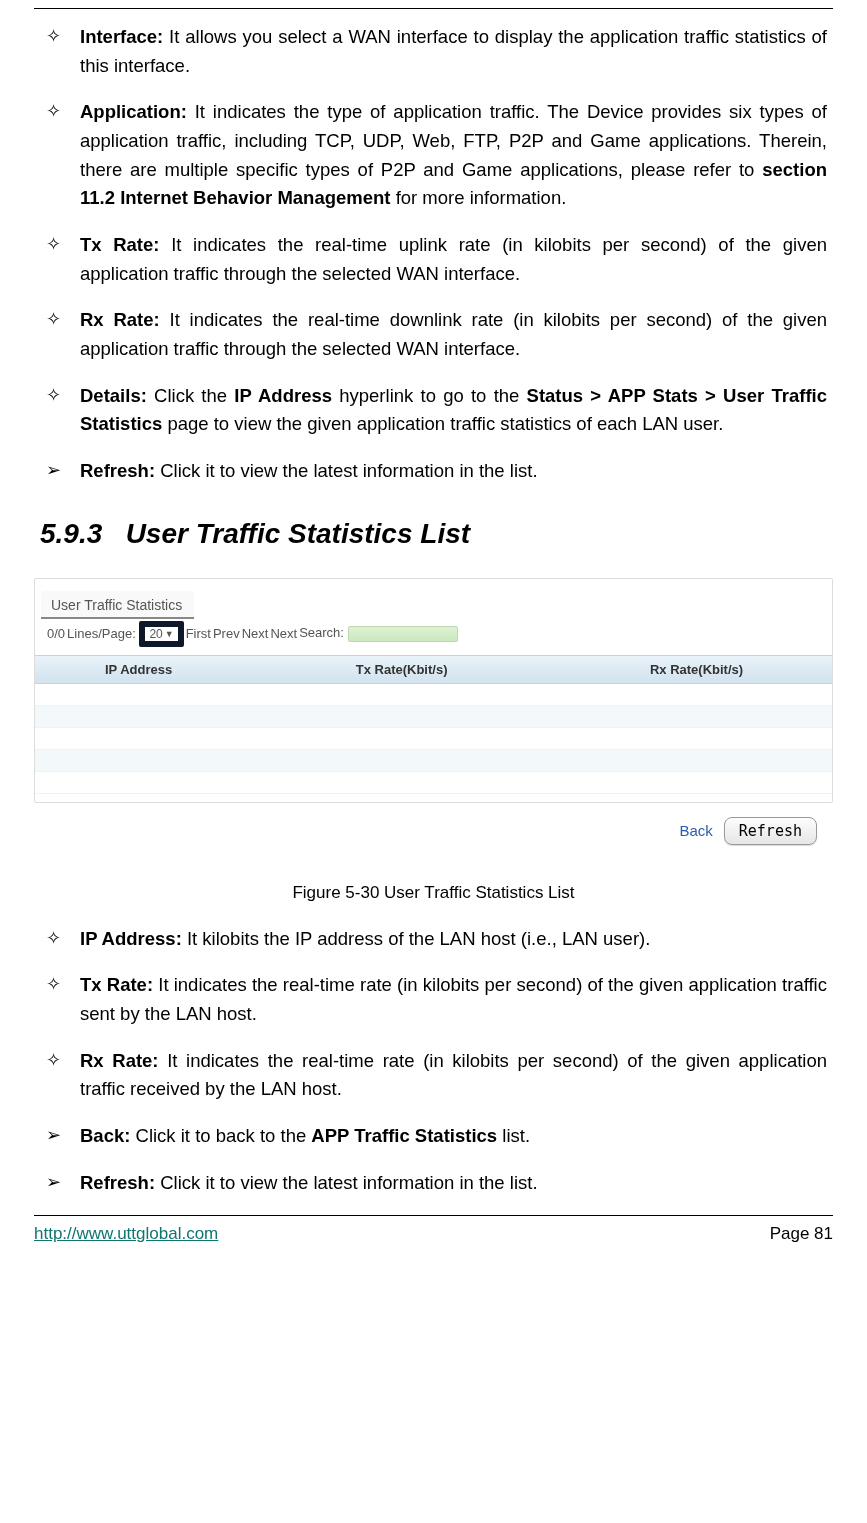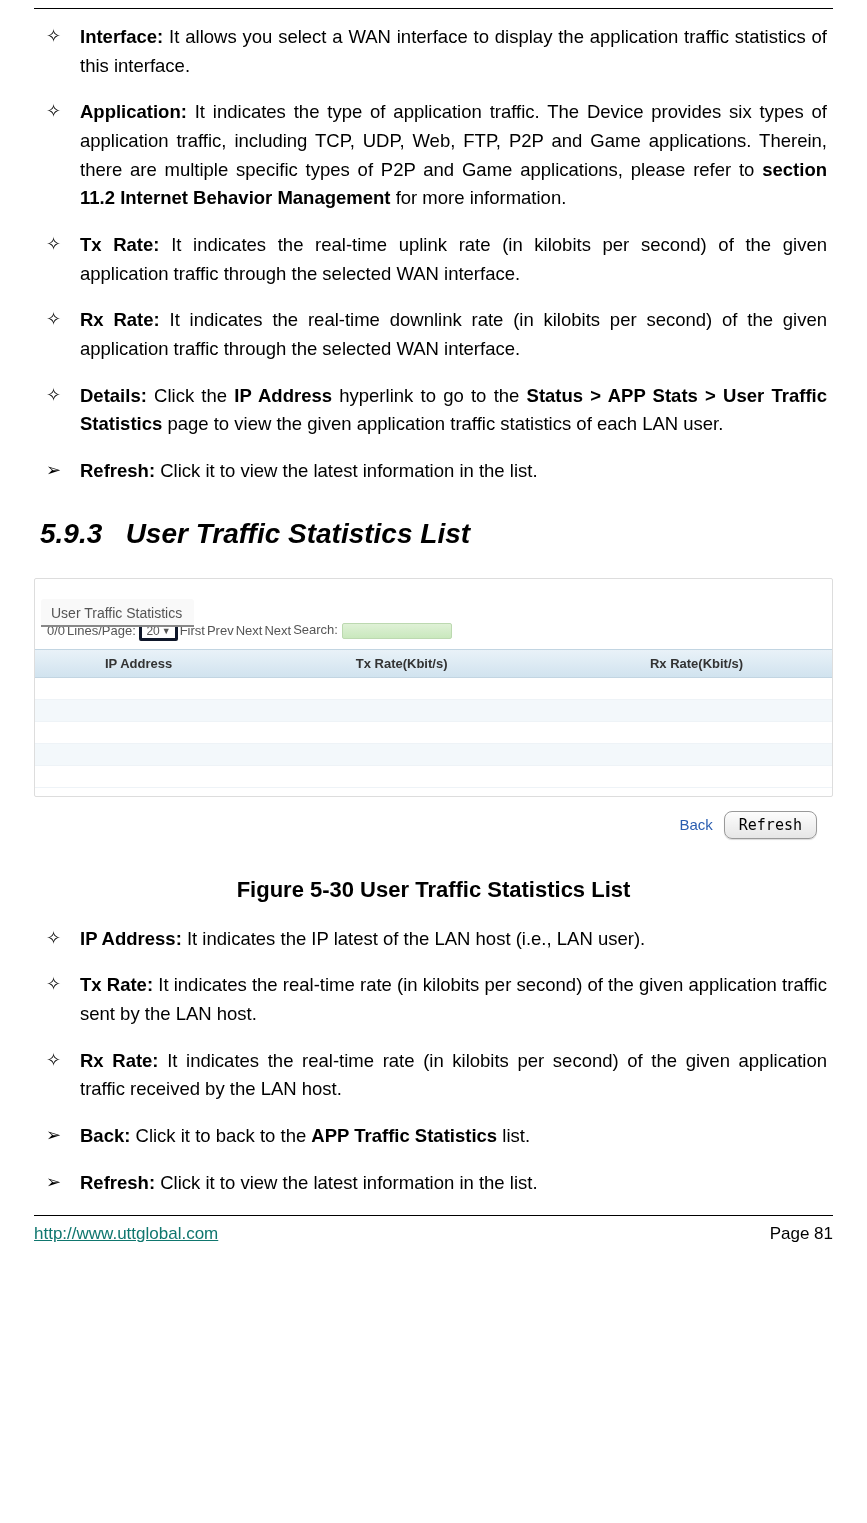--- a/index.html
+++ b/index.html
@@ -8,36 +8,36 @@
   .header-row { display: flex; justify-content: space-between; font-size: 17px; padding: 0 0 4px 0; }
   .header-right { white-space: nowrap; }
   .hr { border: none; border-top: 1.2px solid #000; margin: 0 0 14px 0; }
   .bullet-list { list-style: none; padding: 0 6px 0 6px; }
   .bullet-list > li { position: relative; padding-left: 40px; margin-bottom: 18px; font-size: 18.5px; line-height: 1.55; text-align: justify; }
   .bullet-list > li .marker { position: absolute; left: 6px; top: 0; font-size: 18px; }
   .section-heading { font-size: 28px; font-weight: bold; margin: 32px 0 28px 0; padding-left: 6px; font-style: italic; }
   .bold { font-weight: bold; }
   .figure-wrap { margin: 6px 0 22px 0; }
   .fig-box { border: 1px solid #ddd; border-radius: 2px; position: relative; background: #fff; padding-bottom: 8px; }
-  .tab { position: relative; top: 16px; left: 0; display: inline-block; font-size: 14px; color: #555; padding: 6px 12px 4px 10px; border-bottom: 2px solid #888; background: #f9f9f9; border-radius: 3px 3px 0 0; margin: 4px 0 0 6px; }
+  .tab { position: relative; top: 8px; left: 0; display: inline-block; font-size: 14px; color: #555; padding: 6px 12px 4px 10px; border-bottom: 2px solid #888; background: #f9f9f9; border-radius: 3px 3px 0 0; margin: 4px 0 0 6px; }
   .fig-controls { display: flex; align-items: center; gap: 2px; font-size: 13px; color: #555; padding: 10px 10px 8px 12px; }
-  .lines-sel { display:inline-flex; align-items:center; gap:2px; border:3px solid #0f172a; border-radius:2px; padding:0 4px; font-size:12px; background:#fff; }
+  .lines-sel { display:inline-flex; align-items:center; gap:2px; border:6px solid #0f172a; border-radius:2px; padding:0 4px; font-size:12px; background:#fff; }
   .lines-sel .chev { font-size:9px; }
   .search-box { display:inline-block; width:110px; height:16px; background: linear-gradient(#dff1d6,#c9e8bd); border:1px solid #bcd9b0; border-radius:2px; vertical-align:middle; }
   .tbl-head { display:flex; background: linear-gradient(#e9f2f8,#d1e3ef); border-top:1px solid #c2d5e2; border-bottom:1px solid #c2d5e2; font-size:13px; font-weight:bold; color:#333; }
   .tbl-head > div { padding:6px 0; text-align:center; }
   .col-ip { width: 26%; }
   .col-tx { width: 40%; }
   .col-rx { width: 34%; }
   .tbl-row { height:22px; border-bottom:1px solid #eef3f7; }
   .tbl-row.alt { background:#f3f8fb; }
   .fig-actions { display:flex; justify-content:flex-end; align-items:center; gap:11px; padding: 14px 16px 2px 0; }
   .back-link { color:#2a5db0; font-size:15px; }
   .refresh-btn { font-family: monospace; font-size:15px; padding:4px 14px; border:1px solid #999; border-radius:8px; background: linear-gradient(#fdfdfd,#e6e6e6); box-shadow: 0 1px 1px rgba(0,0,0,.15); }
-  .figure-caption { text-align:center; font-weight:bold; font-size:22px; margin: 36px 0 22px 0; }
+  .figure-caption { text-align:center; font-weight:normal; font-size:17px; margin: 36px 0 22px 0; }
   .footer-row { display:flex; justify-content:space-between; font-size:17px; padding: 4px 0 0 0; }
   .footer-link { color:#0f766e; text-decoration: underline; }
   .footer-hr { border:none; border-top:1.2px solid #000; margin: 18px 0 4px 0; }
 </style>
 </head>
 <body>
 
 <div class="page">
 
   <hr class="hr">
@@ -108,21 +108,21 @@
     <div class="fig-actions">
       <span class="back-link">Back</span>
       <span class="refresh-btn">Refresh</span>
     </div>
     <div class="figure-caption">Figure 5-30 User Traffic Statistics List</div>
   </div>
 
   <ul class="bullet-list">
     <li>
       <span class="marker">✧</span>
-      <span class="bold">IP Address:</span><span> It indicates the IP latest of the LAN host (i.e., LAN user).</span>
+      <span class="bold">IP Address:</span><span> It kilobits the IP address of the LAN host (i.e., LAN user).</span>
     </li>
     <li>
       <span class="marker">✧</span>
       <span class="bold">Tx Rate:</span><span> It indicates the real-time rate (in kilobits per second) of the given application traffic sent by the LAN host.</span>
     </li>
     <li>
       <span class="marker">✧</span>
       <span class="bold">Rx Rate:</span><span> It indicates the real-time rate (in kilobits per second) of the given application traffic received by the LAN host.</span>
     </li>
     <li>

